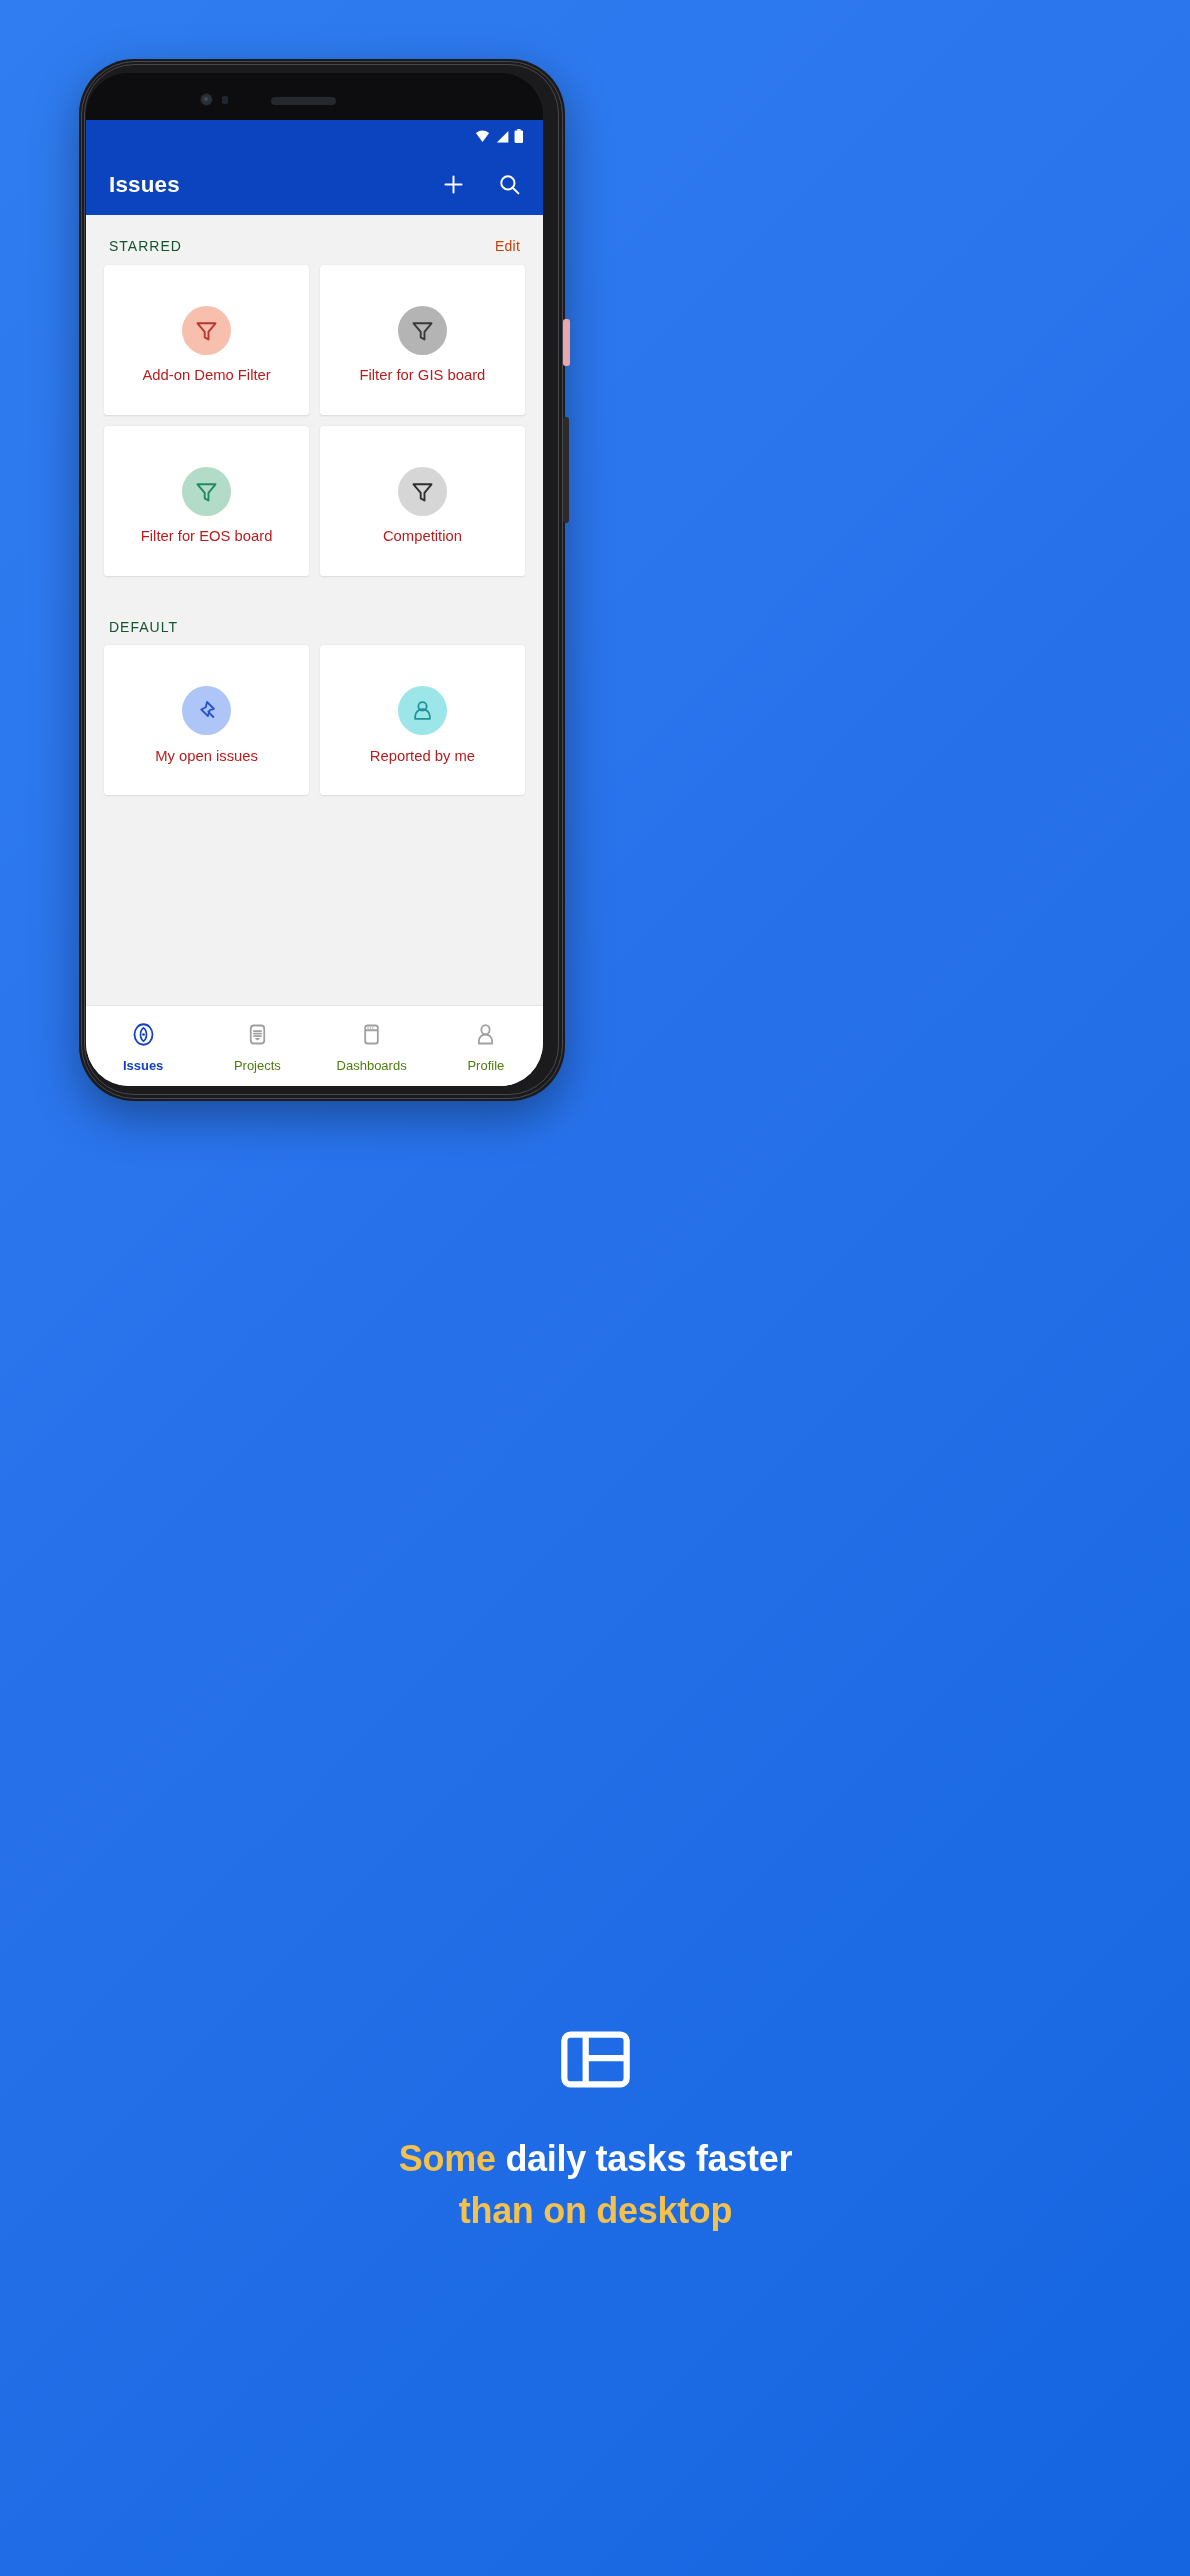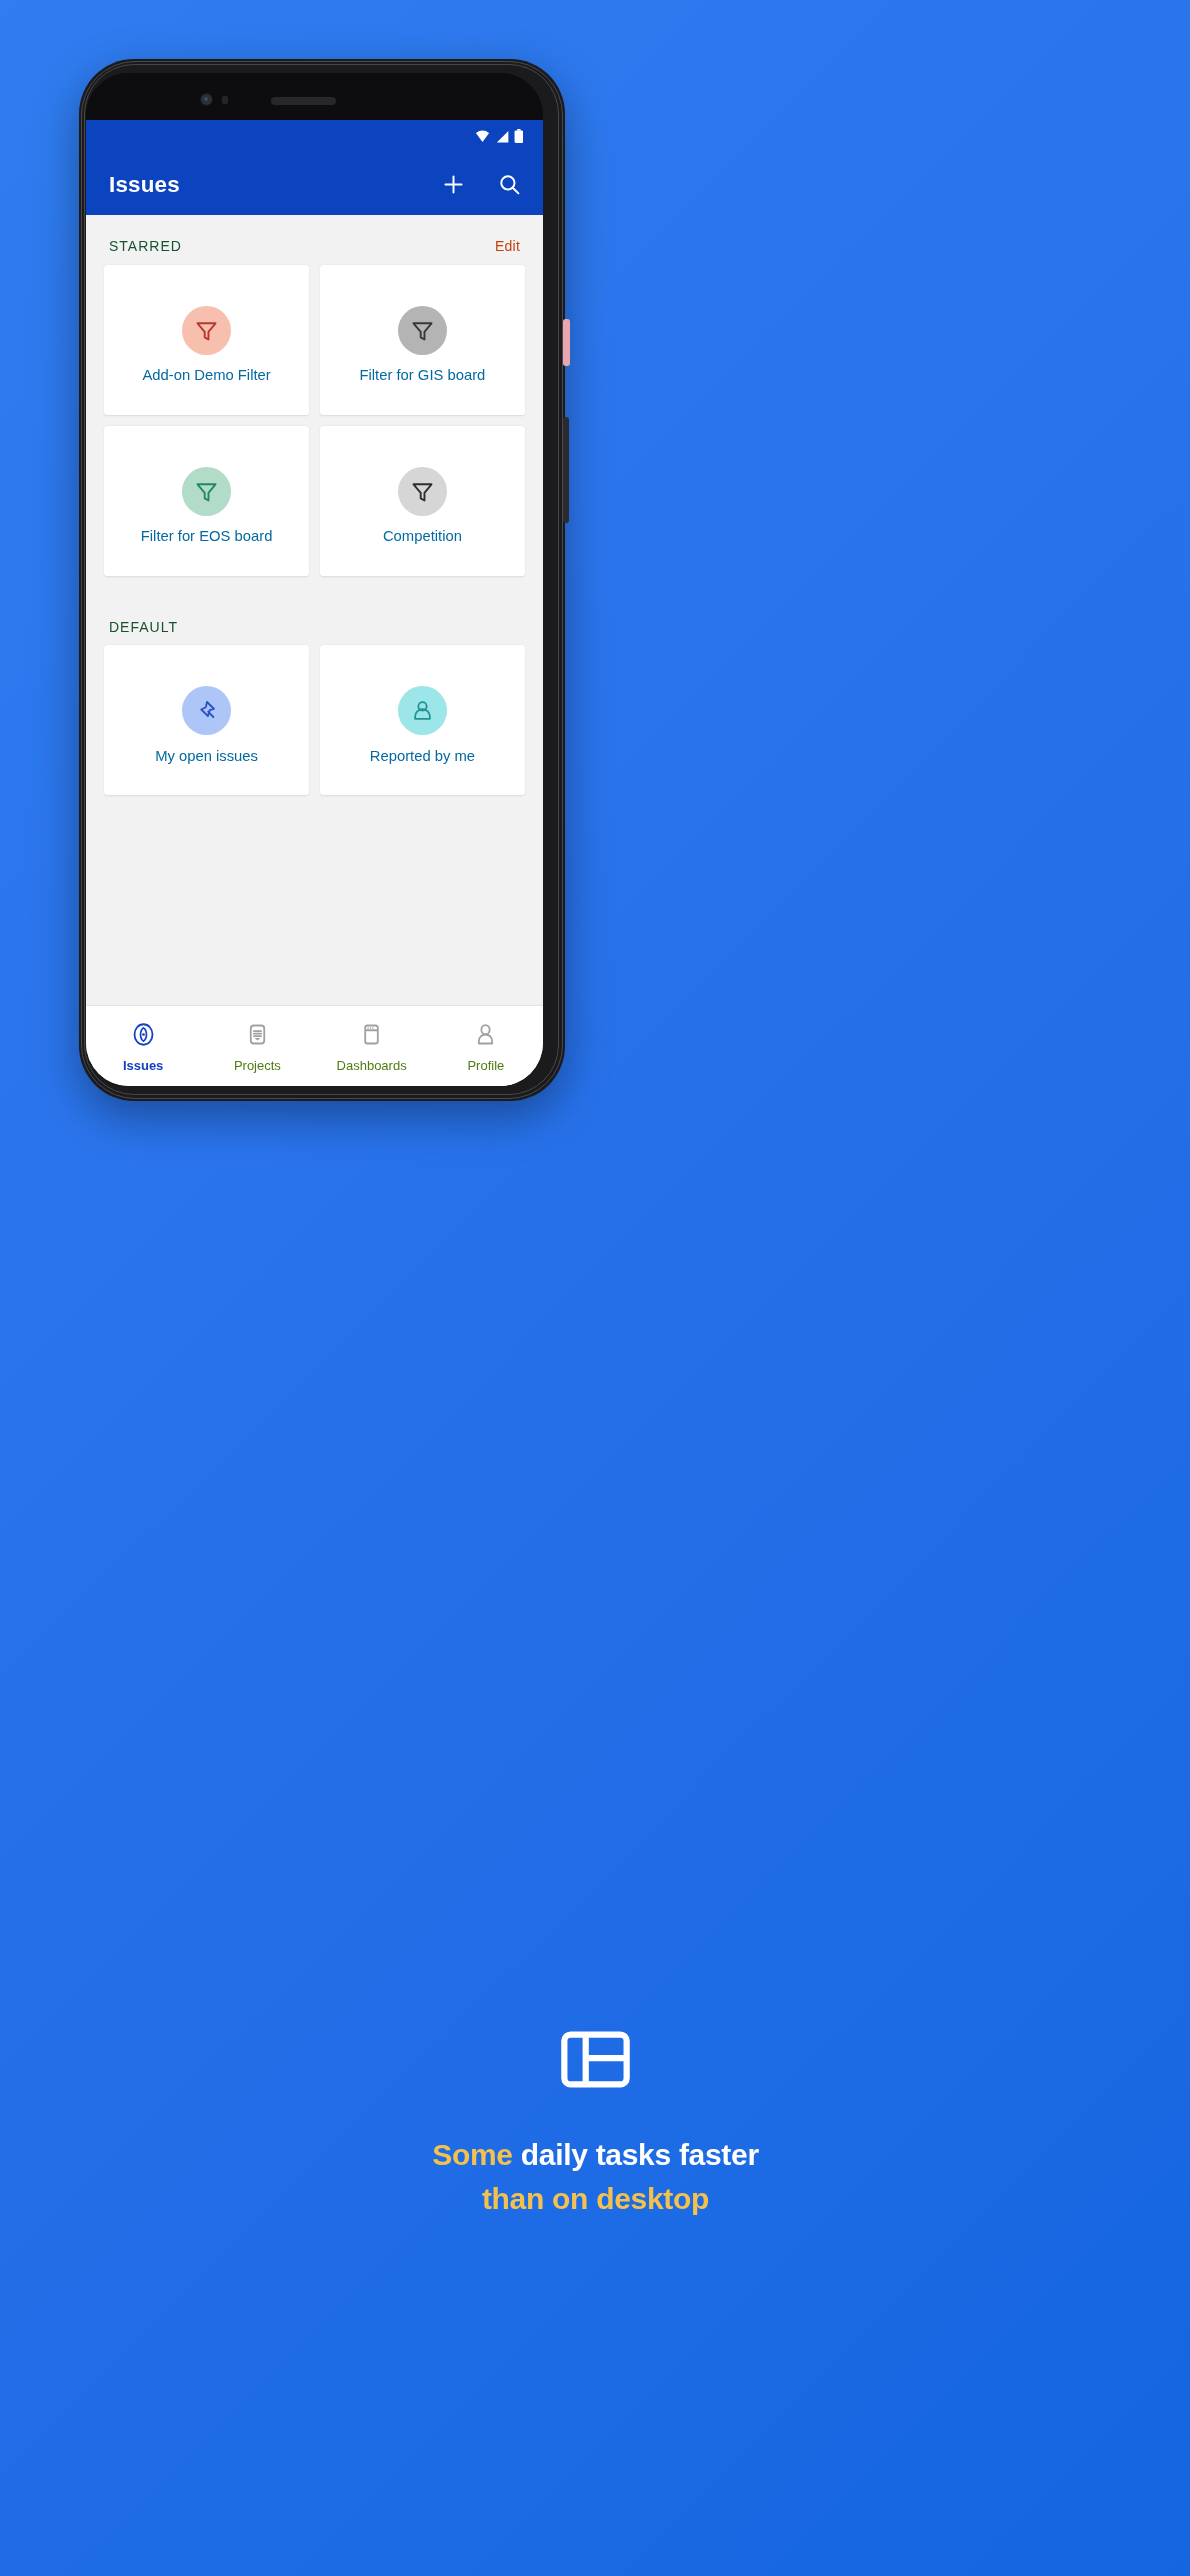--- a/index.html
+++ b/index.html
@@ -170,21 +170,21 @@
     cursor:pointer;
   }
   .fcard .circle {
     width:49px; height:49px;
     border-radius:50%;
     display:flex; align-items:center; justify-content:center;
   }
   .fcard .flabel {
     margin-top:12.5px;
     font-size:14.8px;
-    color:#0369a1;
+    color:#b91c1c;
     text-align:center;
     line-height:1.2;
     padding:0 5.4px;
   }
 
   
   .bottomnav {
     height:82px;
     background:#ffffff;
     border-top:0.9px solid #e3e3e3;
@@ -207,21 +207,21 @@
   
   #tagline-block {
     position:absolute;
     left:0; top:2023px;
     width:100%;
     display:flex; flex-direction:column;
     align-items:center;
   }
   .tag-icon { margin-bottom:34px; }
   .tag-line {
-    font-size:30px;
+    font-size:36px;
     font-weight:700;
     letter-spacing:-0.3px;
     line-height:1.45;
     color:#ffffff;
     text-align:center;
   }
   .gold { color:#f2c14e; }
 </style>
 </head>
 <body>

